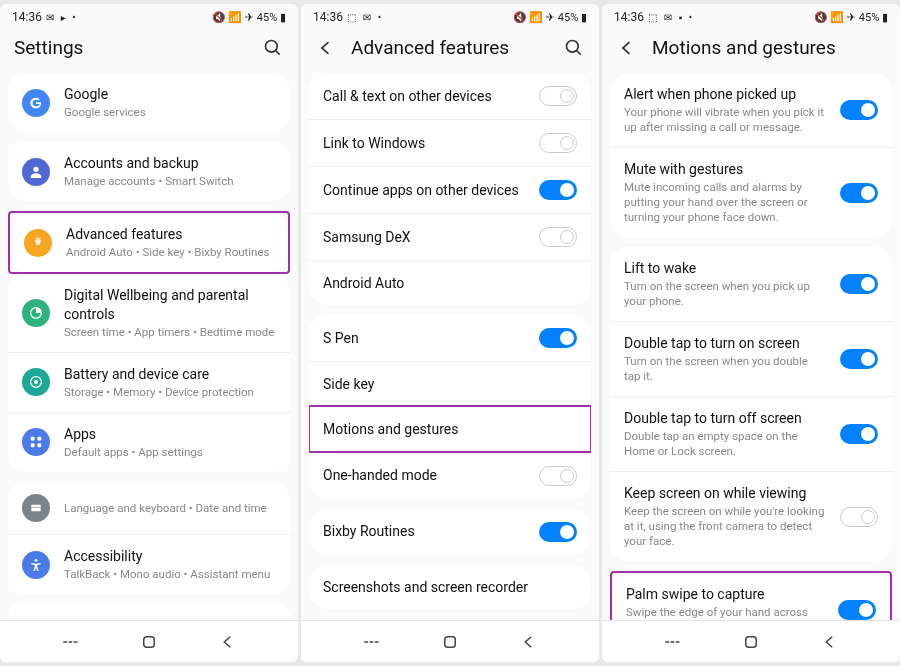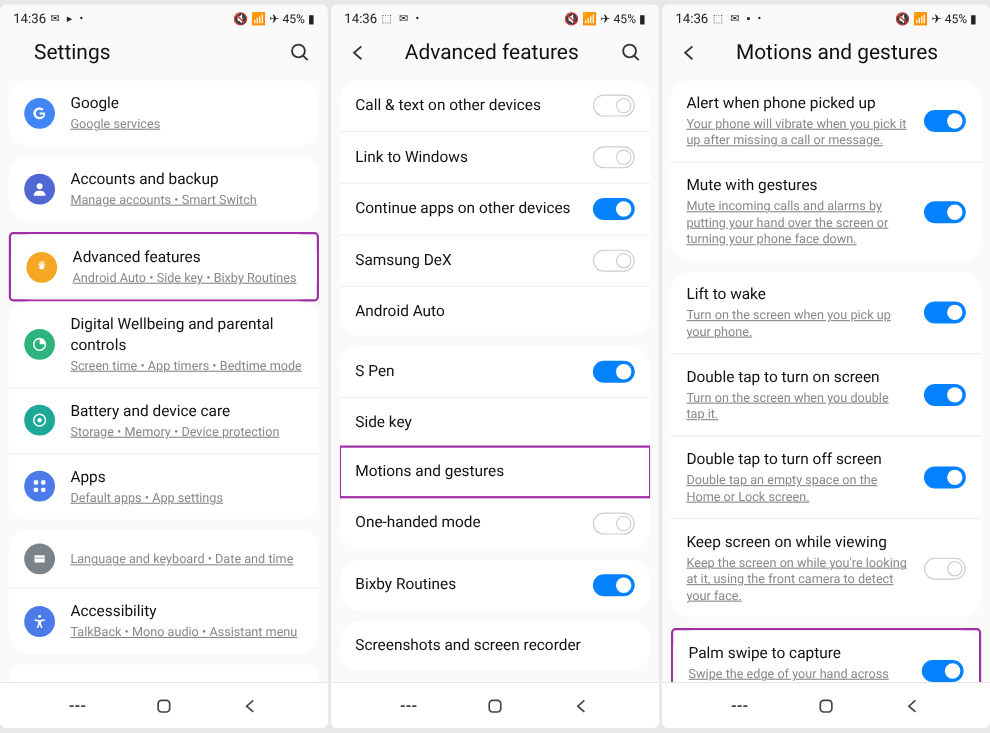--- a/index.html
+++ b/index.html
@@ -3,32 +3,32 @@
 <meta charset="utf-8">
 <style>
 * { margin: 0; padding: 0; box-sizing: border-box; font-family: -apple-system, Roboto, "Segoe UI", Arial, sans-serif; }
 body { background: #e8e8e8; display: flex; justify-content: center; padding: 4px; }
 .container { display: flex; gap: 3px; width: 900px; }
 .phone { width: 346px; height: 658px; background: #fafafa; border-radius: 6px; display: flex; flex-direction: column; overflow: hidden; position: relative; justify-content: space-between; }
 .status-bar { display: flex; justify-content: space-between; align-items: center; padding: 6px 12px 2px; font-size: 12px; color: #222; }
 .status-left { display: flex; align-items: center; gap: 4px; }
 .status-right { display: flex; align-items: center; gap: 3px; font-size: 11px; }
 .header { display: flex; align-items: center; padding: 10px 14px 14px; gap: 14px; }
-.header-title { font-size: 19px; color: #111; flex: 1; margin-left: 17px; }
+.header-title { font-size: 19px; color: #111; flex: 1; }
 .back-btn, .search-btn { width: 22px; height: 22px; display: flex; align-items: center; justify-content: center; color: #333; }
 .content { flex: 1; overflow-y: hidden; padding: 0 8px; }
 .card { background: #fff; border-radius: 18px; margin-bottom: 10px; overflow: hidden; }
 .setting-row { display: flex; align-items: center; padding: 12px 14px; gap: 14px; }
 .setting-row.compact { padding: 13px 14px; }
 .setting-row + .setting-row { border-top: 0.5px solid #eee; }
 .icon-circle { width: 28px; height: 28px; border-radius: 50%; display: flex; align-items: center; justify-content: center; flex-shrink: 0; }
 .icon-circle svg { width: 16px; height: 16px; fill: #fff; }
 .row-text { flex: 1; min-width: 0; }
 .row-title { font-size: 14px; color: #111; line-height: 1.3; }
-.row-sub { font-size: 11.5px; color: #888; margin-top: 2px; line-height: 1.3; text-decoration: underline; }
+.row-sub { font-size: 11.5px; color: #888; margin-top: 2px; line-height: 1.3; }
 .toggle { width: 38px; height: 20px; border-radius: 10px; position: relative; flex-shrink: 0; }
 .toggle.on { background: #0381fe; }
 .toggle.off { background: #fff; border: 1.5px solid #ccc; }
 .toggle::after { content: ""; position: absolute; width: 14px; height: 14px; border-radius: 50%; top: 50%; transform: translateY(-50%); }
 .toggle.on::after { background: #fff; right: 3px; }
 .toggle.off::after { background: #fff; border: 1.5px solid #ccc; right: 2px; box-sizing: border-box; }
 .navbar { height: 42px; display: flex; justify-content: space-around; align-items: center; padding: 0 30px; background: #fff; border-top: 0.5px solid #e5e5e5; }
 .nav-btn { width: 22px; height: 22px; display: flex; align-items: center; justify-content: center; color: #444; }
 
 .c-blue-g { background: #4285f4; }

